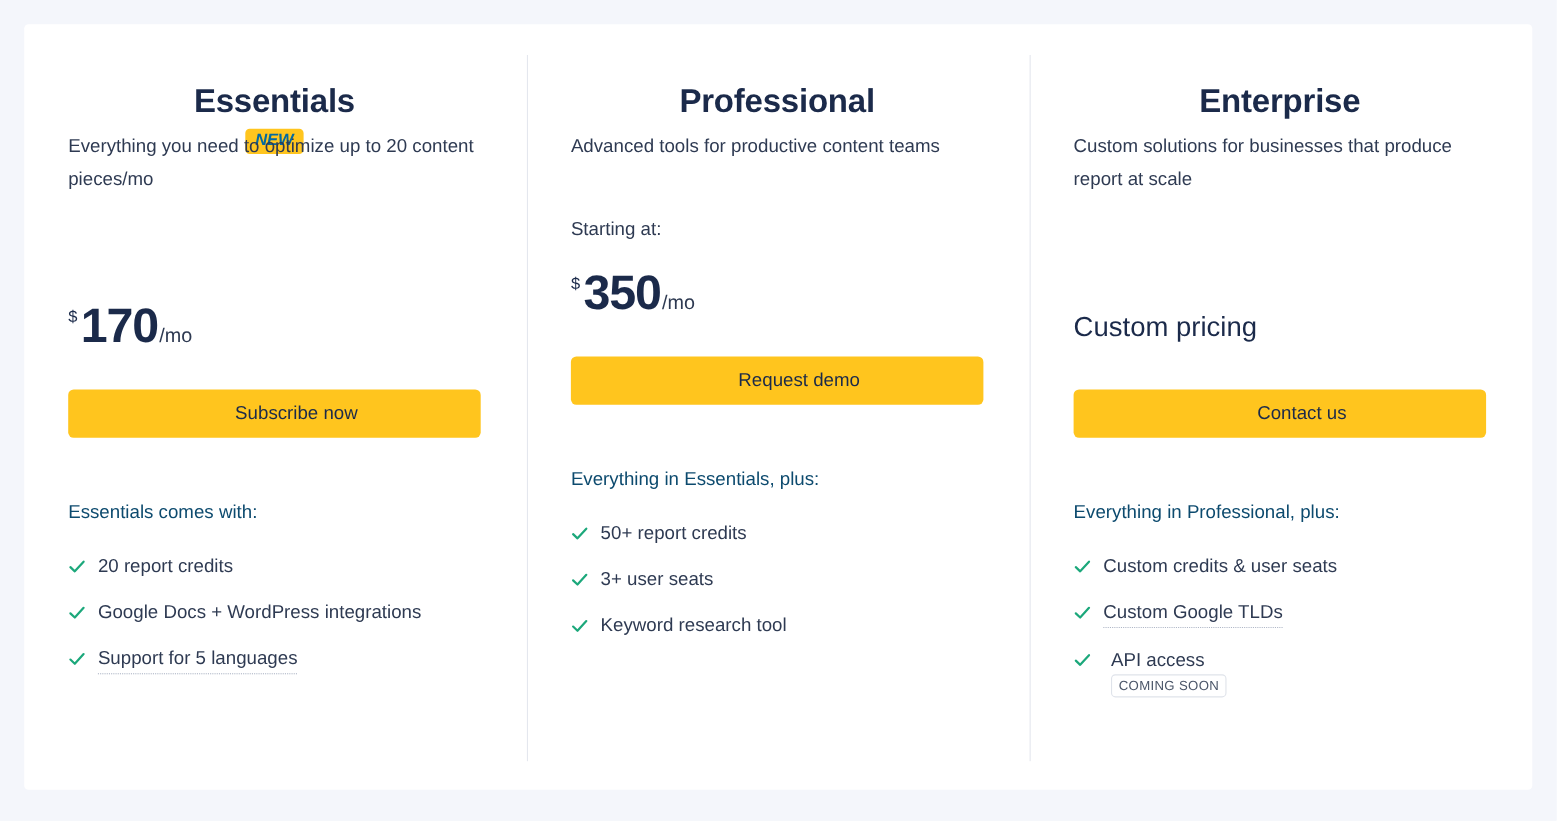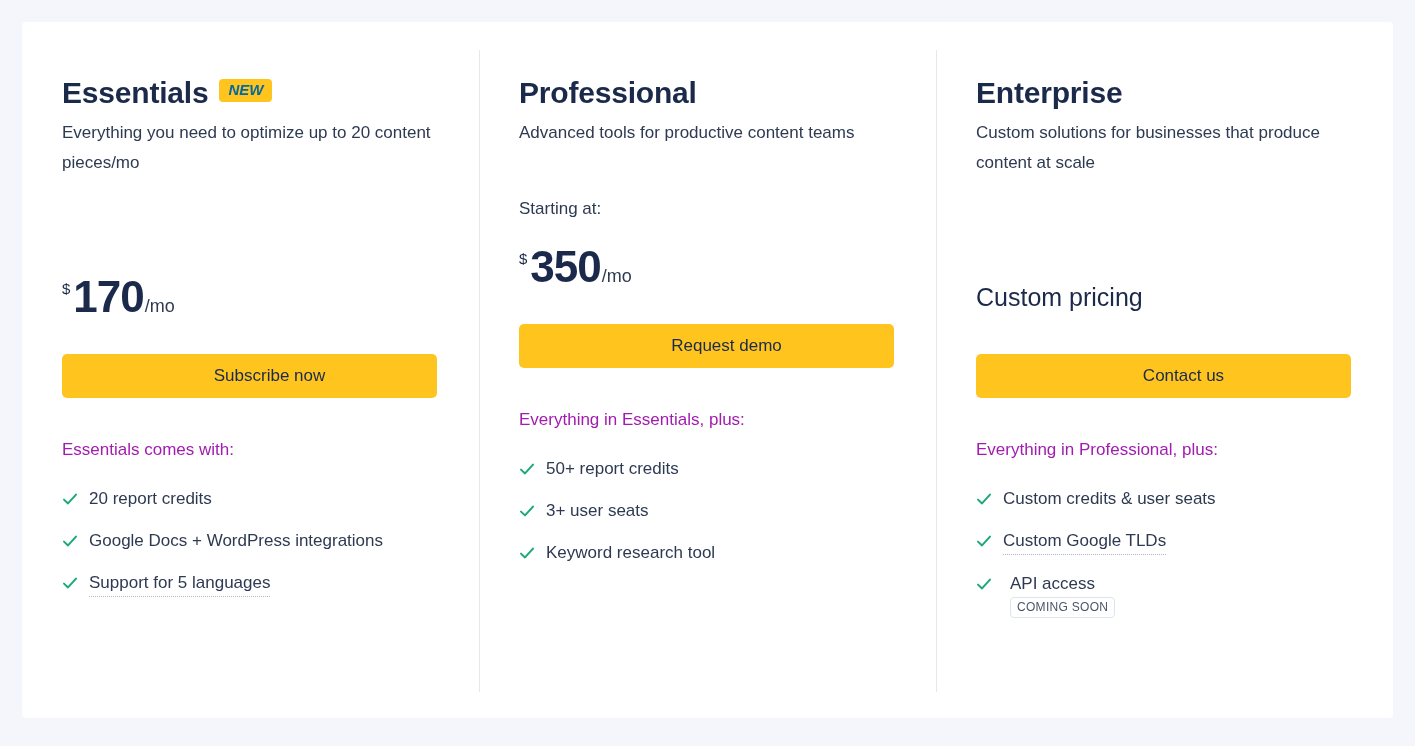--- a/index.html
+++ b/index.html
@@ -44,23 +44,23 @@
     position: absolute;
     left: 0;
     top: 28px;
     bottom: 26px;
     width: 1px;
     background: #e4e7ee;
   }
 
   .plan-head {
     display: flex;
-    align-items: flex-start;
-    gap: 11px;
+    align-items: center;
     height: 42px;
+    flex-direction: column;
   }
 
   .plan-name {
     font-size: 30px;
     font-weight: bold;
     color: #1b2a4a;
     letter-spacing: -0.2px;
     line-height: 38px;
   }
 
@@ -146,23 +146,23 @@
     font-family: "Liberation Sans", sans-serif;
     font-size: 17px;
     line-height: 44px;
     text-align: center;
     cursor: pointer;
     margin-top: 26px;
     padding-left: 40px;
   }
 
   .features-title {
-    margin-top: 40px;
-    font-size: 17px;
-    color: #a21caf;
+    margin-top: 56px;
+    font-size: 17px;
+    color: #0c4a6e;
     line-height: 24px;
   }
 
   .feature-list {
     list-style: none;
     margin-top: 24px;
   }
 
   .feature-item {
     display: flex;
@@ -306,21 +306,21 @@
           </span>
           <span class="feature-text">Keyword research tool</span>
         </li>
       </ul>
     </div>
 
     <div class="plan-column col-enterprise">
       <div class="plan-head">
         <span class="plan-name">Enterprise</span>
       </div>
-      <p class="plan-desc">Custom solutions for businesses that produce content at scale</p>
+      <p class="plan-desc">Custom solutions for businesses that produce report at scale</p>
 
       <div class="price-zone">
         <div class="custom-price">Custom pricing</div>
       </div>
 
       <button class="cta-button">Contact us</button>
 
       <div class="features-title">Everything in Professional, plus:</div>
 
       <ul class="feature-list">

